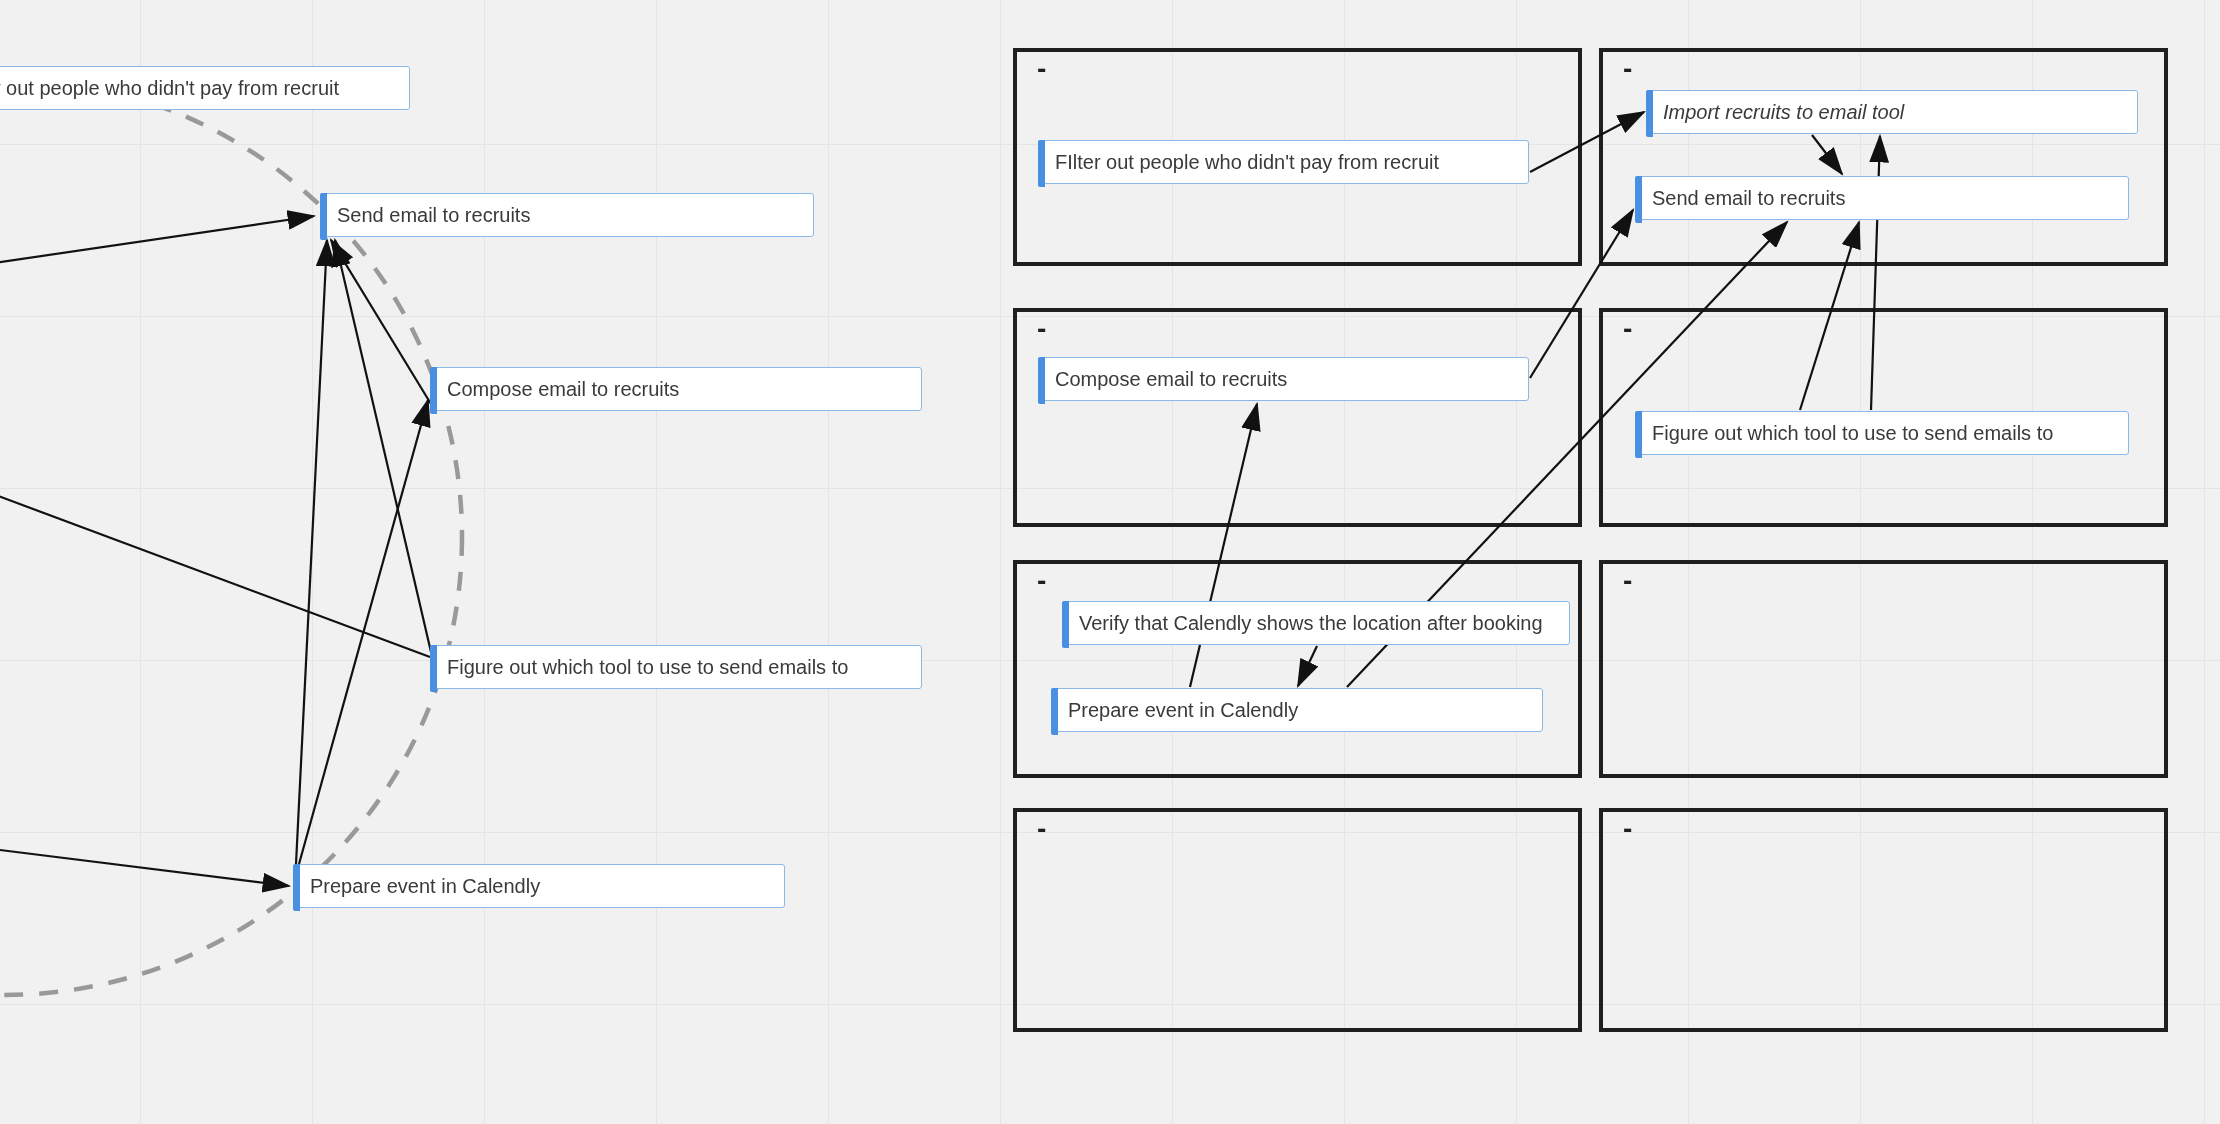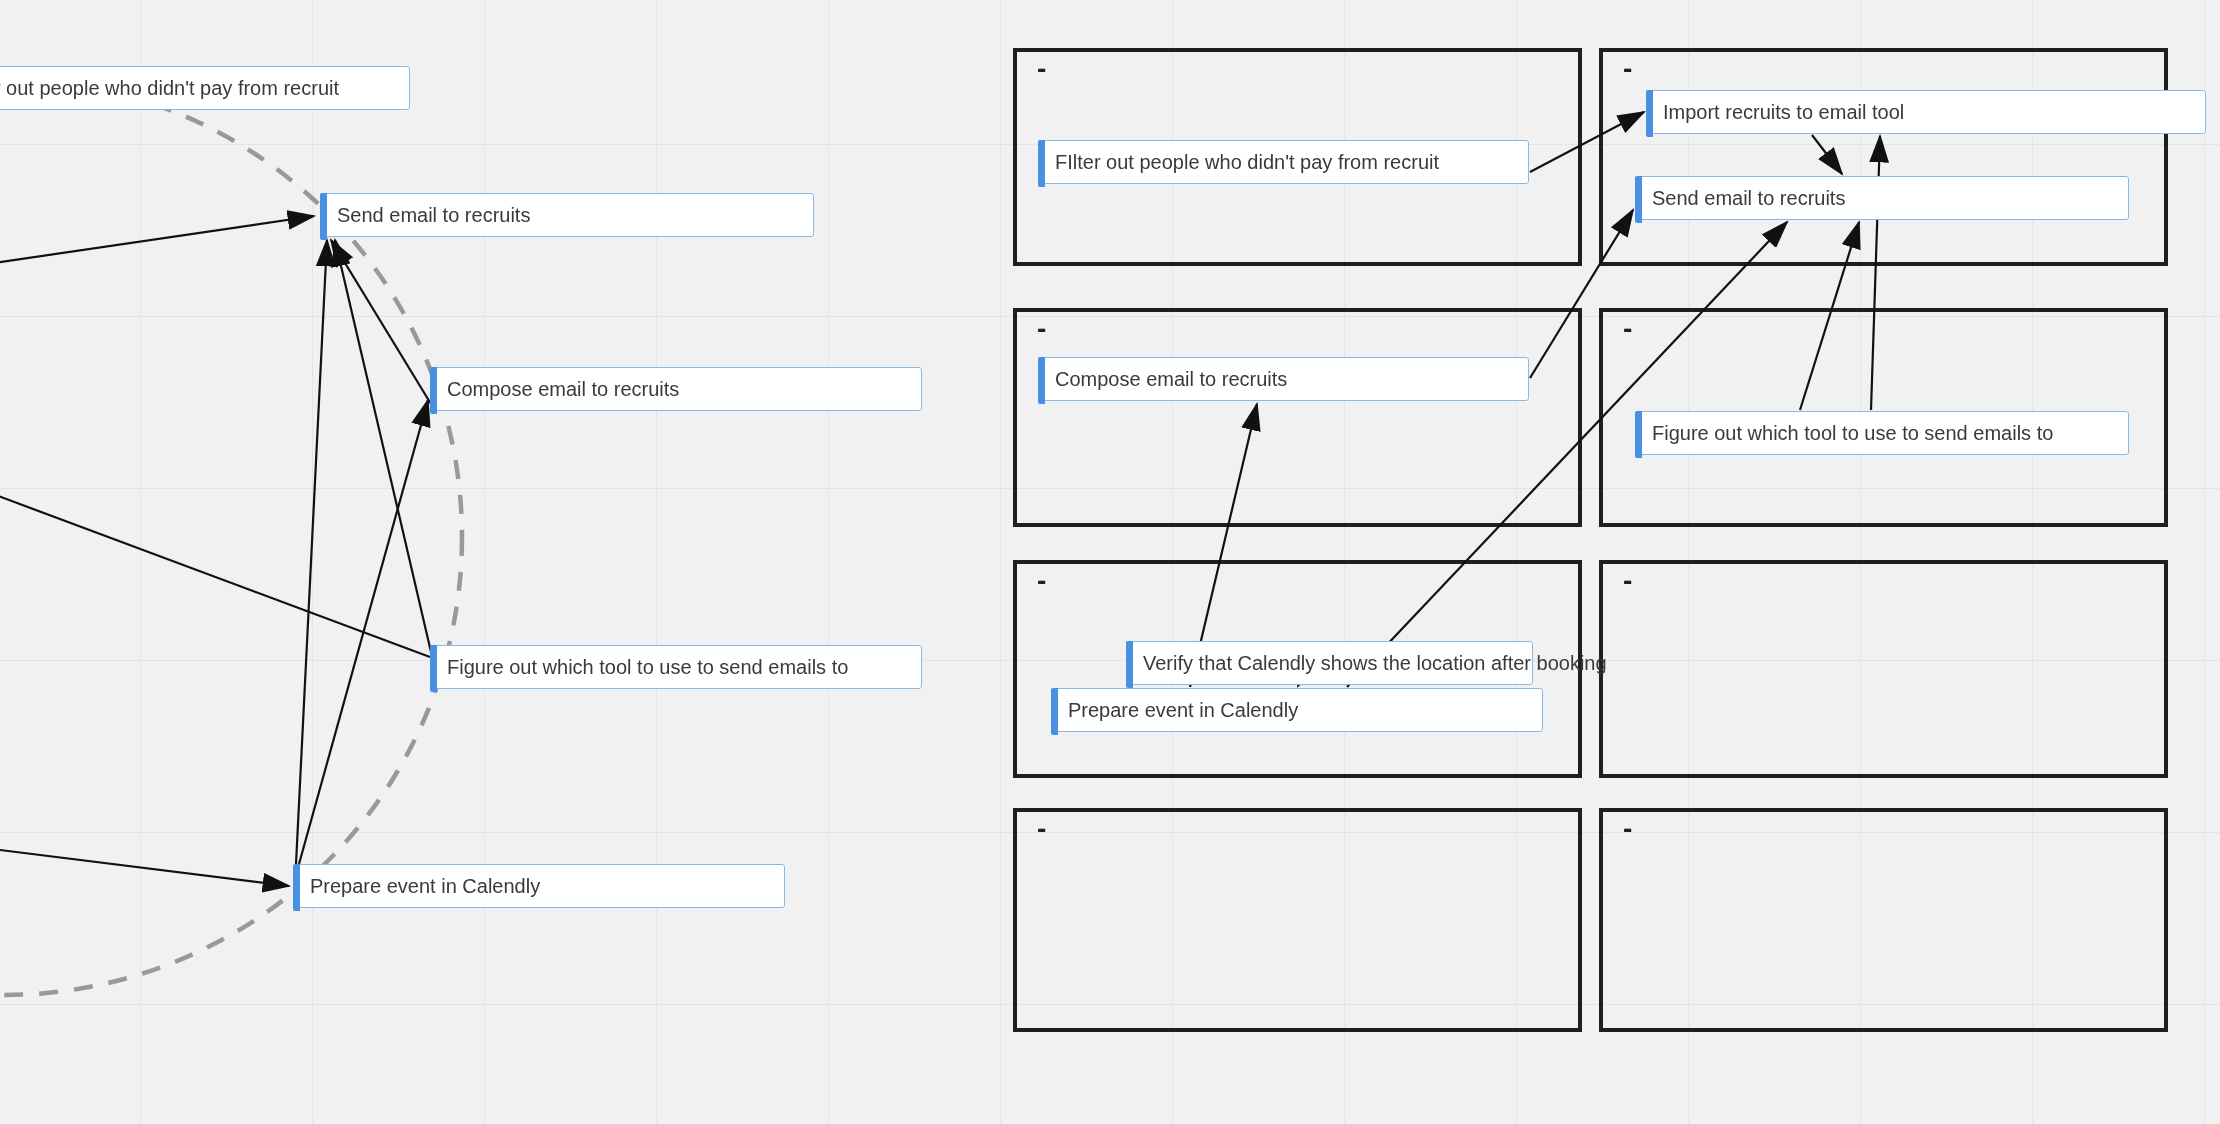--- a/index.html
+++ b/index.html
@@ -141,37 +141,37 @@
   </div>
   <div class="card" style="left:293px; top:864px; width:492px;">
     <span class="accent"></span>
     <span class="card-label">Prepare event in Calendly</span>
   </div>
 
   <div class="card" style="left:1038px; top:140px; width:491px;">
     <span class="accent"></span>
     <span class="card-label">FIlter out people who didn't pay from recruit</span>
   </div>
-  <div class="card" style="left:1646px; top:90px; width:560px;">
+  <div class="card" style="left:1646px; top:90px; width:492px;font-style:italic;">
     <span class="accent"></span>
     <span class="card-label">Import recruits to email tool</span>
   </div>
   <div class="card" style="left:1635px; top:176px; width:494px;">
     <span class="accent"></span>
     <span class="card-label">Send email to recruits</span>
   </div>
   <div class="card" style="left:1038px; top:357px; width:491px;">
     <span class="accent"></span>
     <span class="card-label">Compose email to recruits</span>
   </div>
   <div class="card" style="left:1635px; top:411px; width:494px;">
     <span class="accent"></span>
     <span class="card-label">Figure out which tool to use to send emails to</span>
   </div>
-  <div class="card" style="left:1126px; top:601px; width:407px;margin-top:40px;">
+  <div class="card" style="left:1062px; top:601px; width:508px;">
     <span class="accent"></span>
     <span class="card-label">Verify that Calendly shows the location after booking</span>
   </div>
   <div class="card" style="left:1051px; top:688px; width:492px;">
     <span class="accent"></span>
     <span class="card-label">Prepare event in Calendly</span>
   </div>
 
 </div>
 

